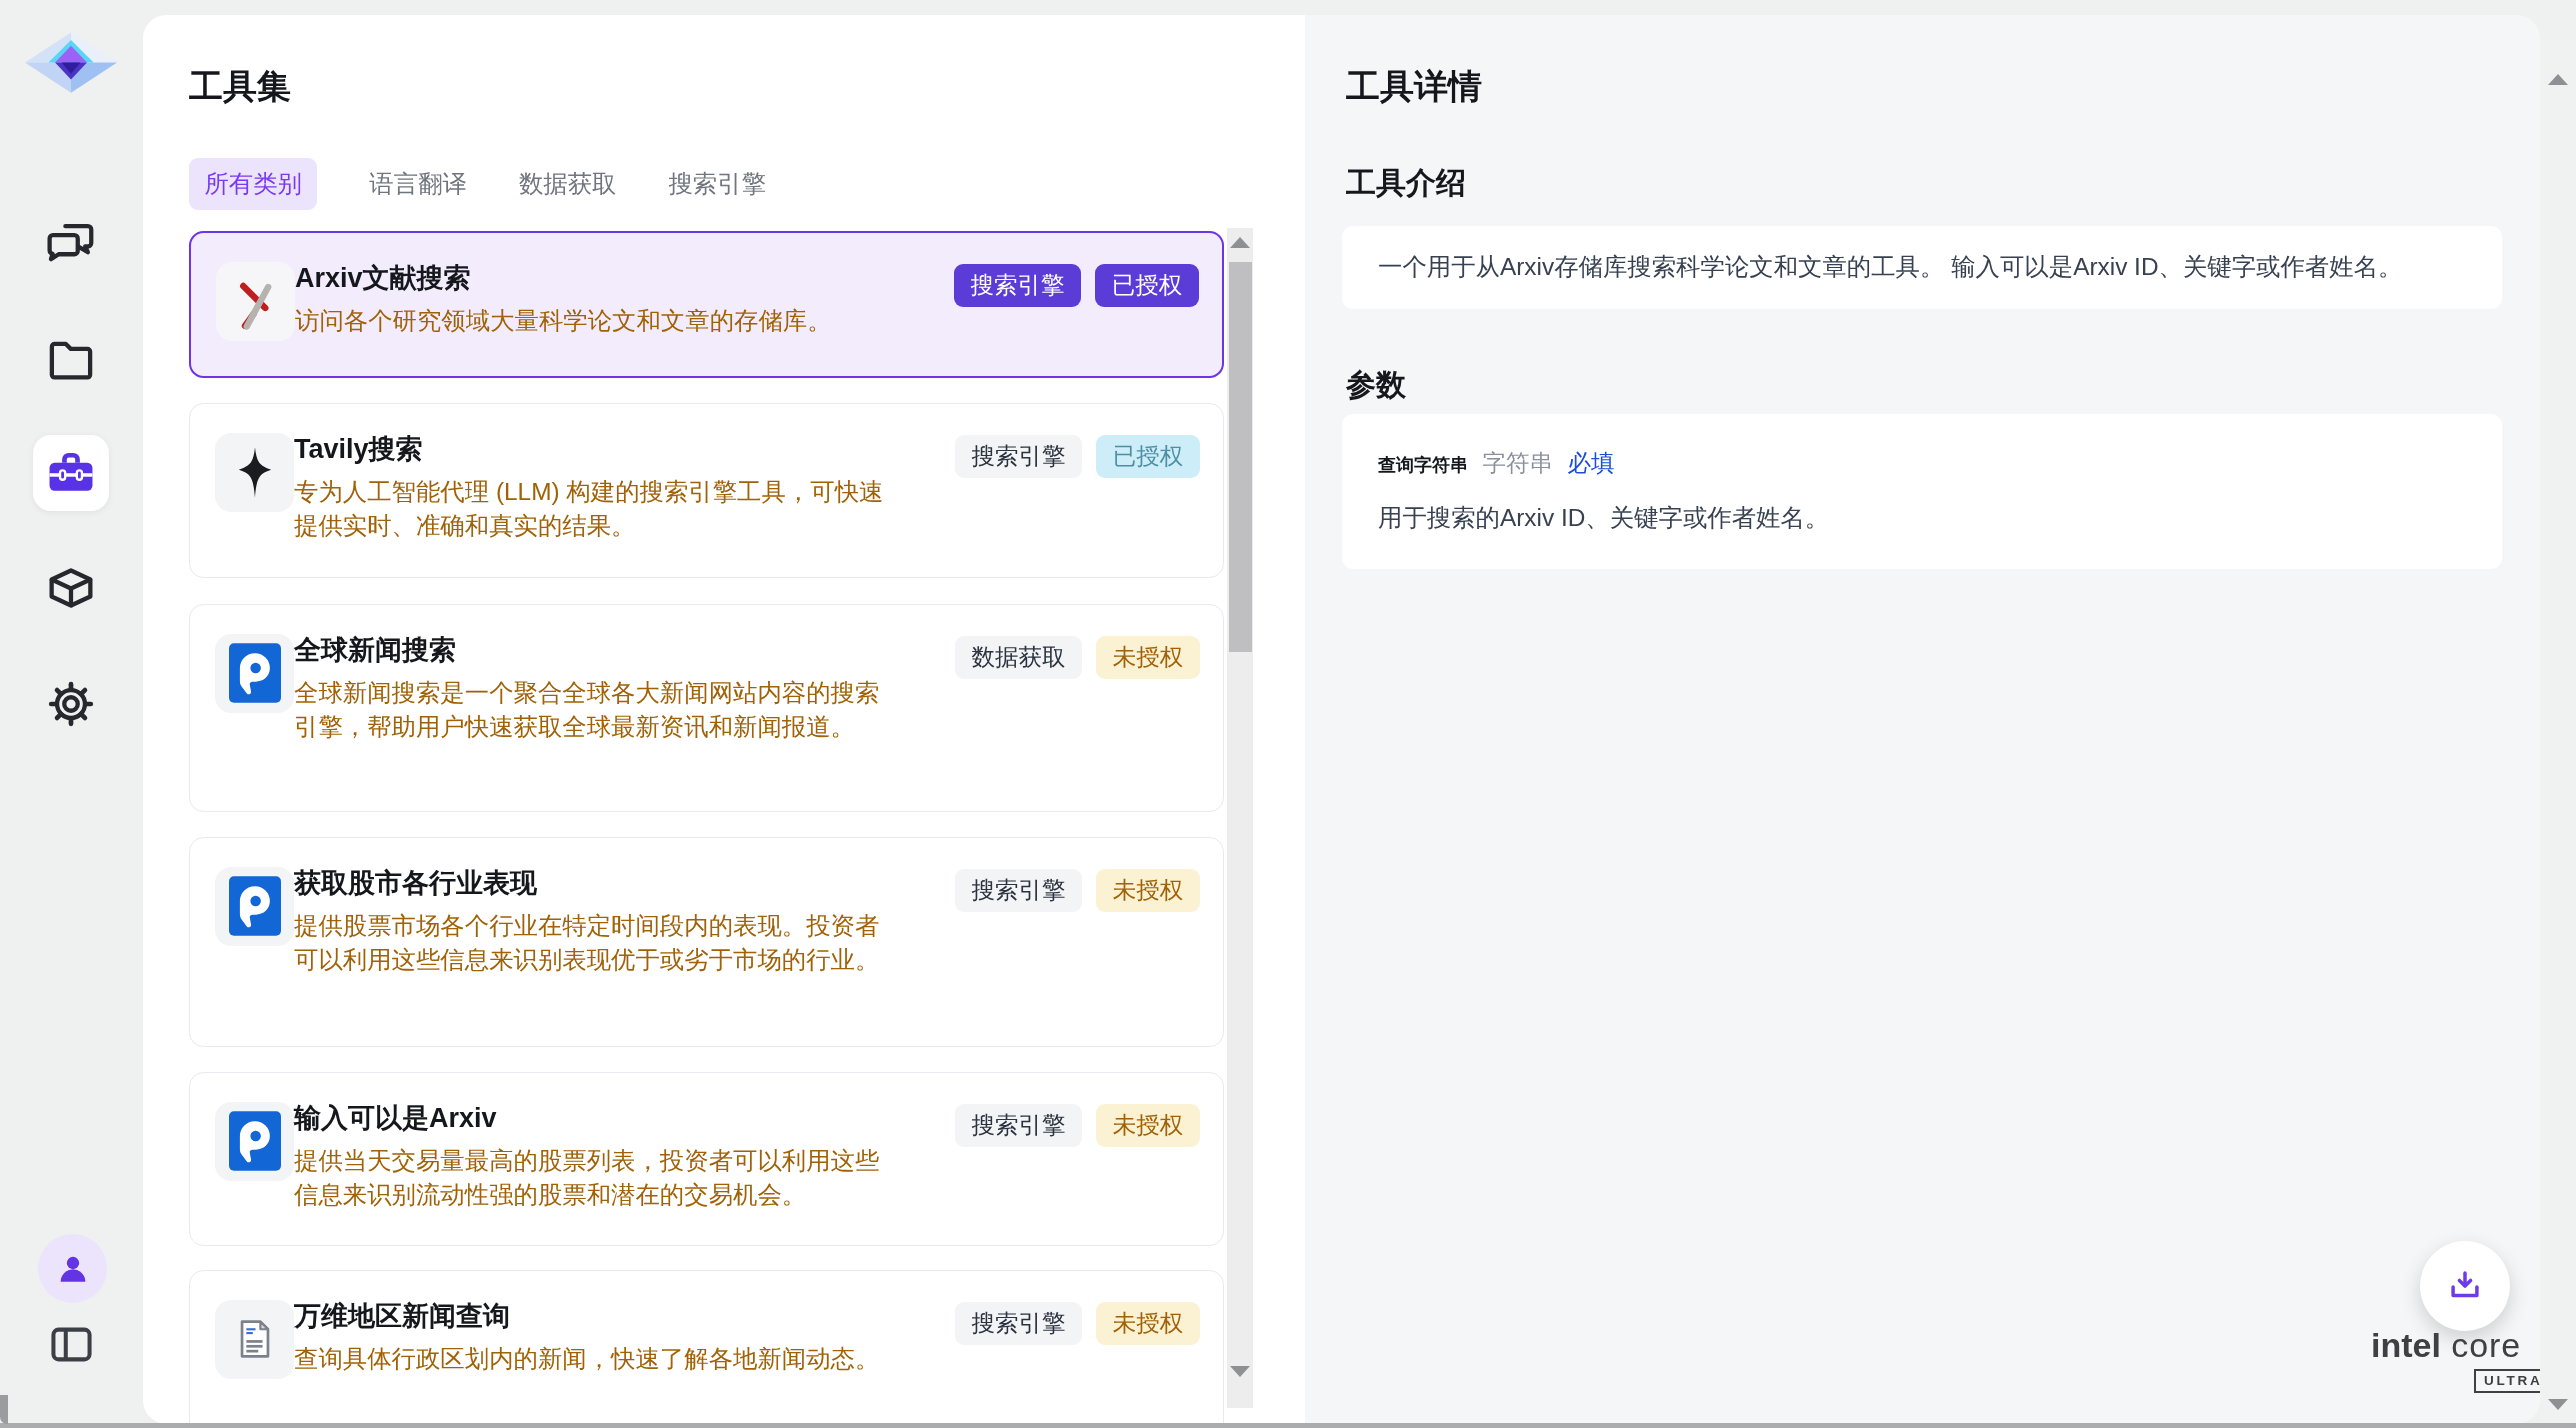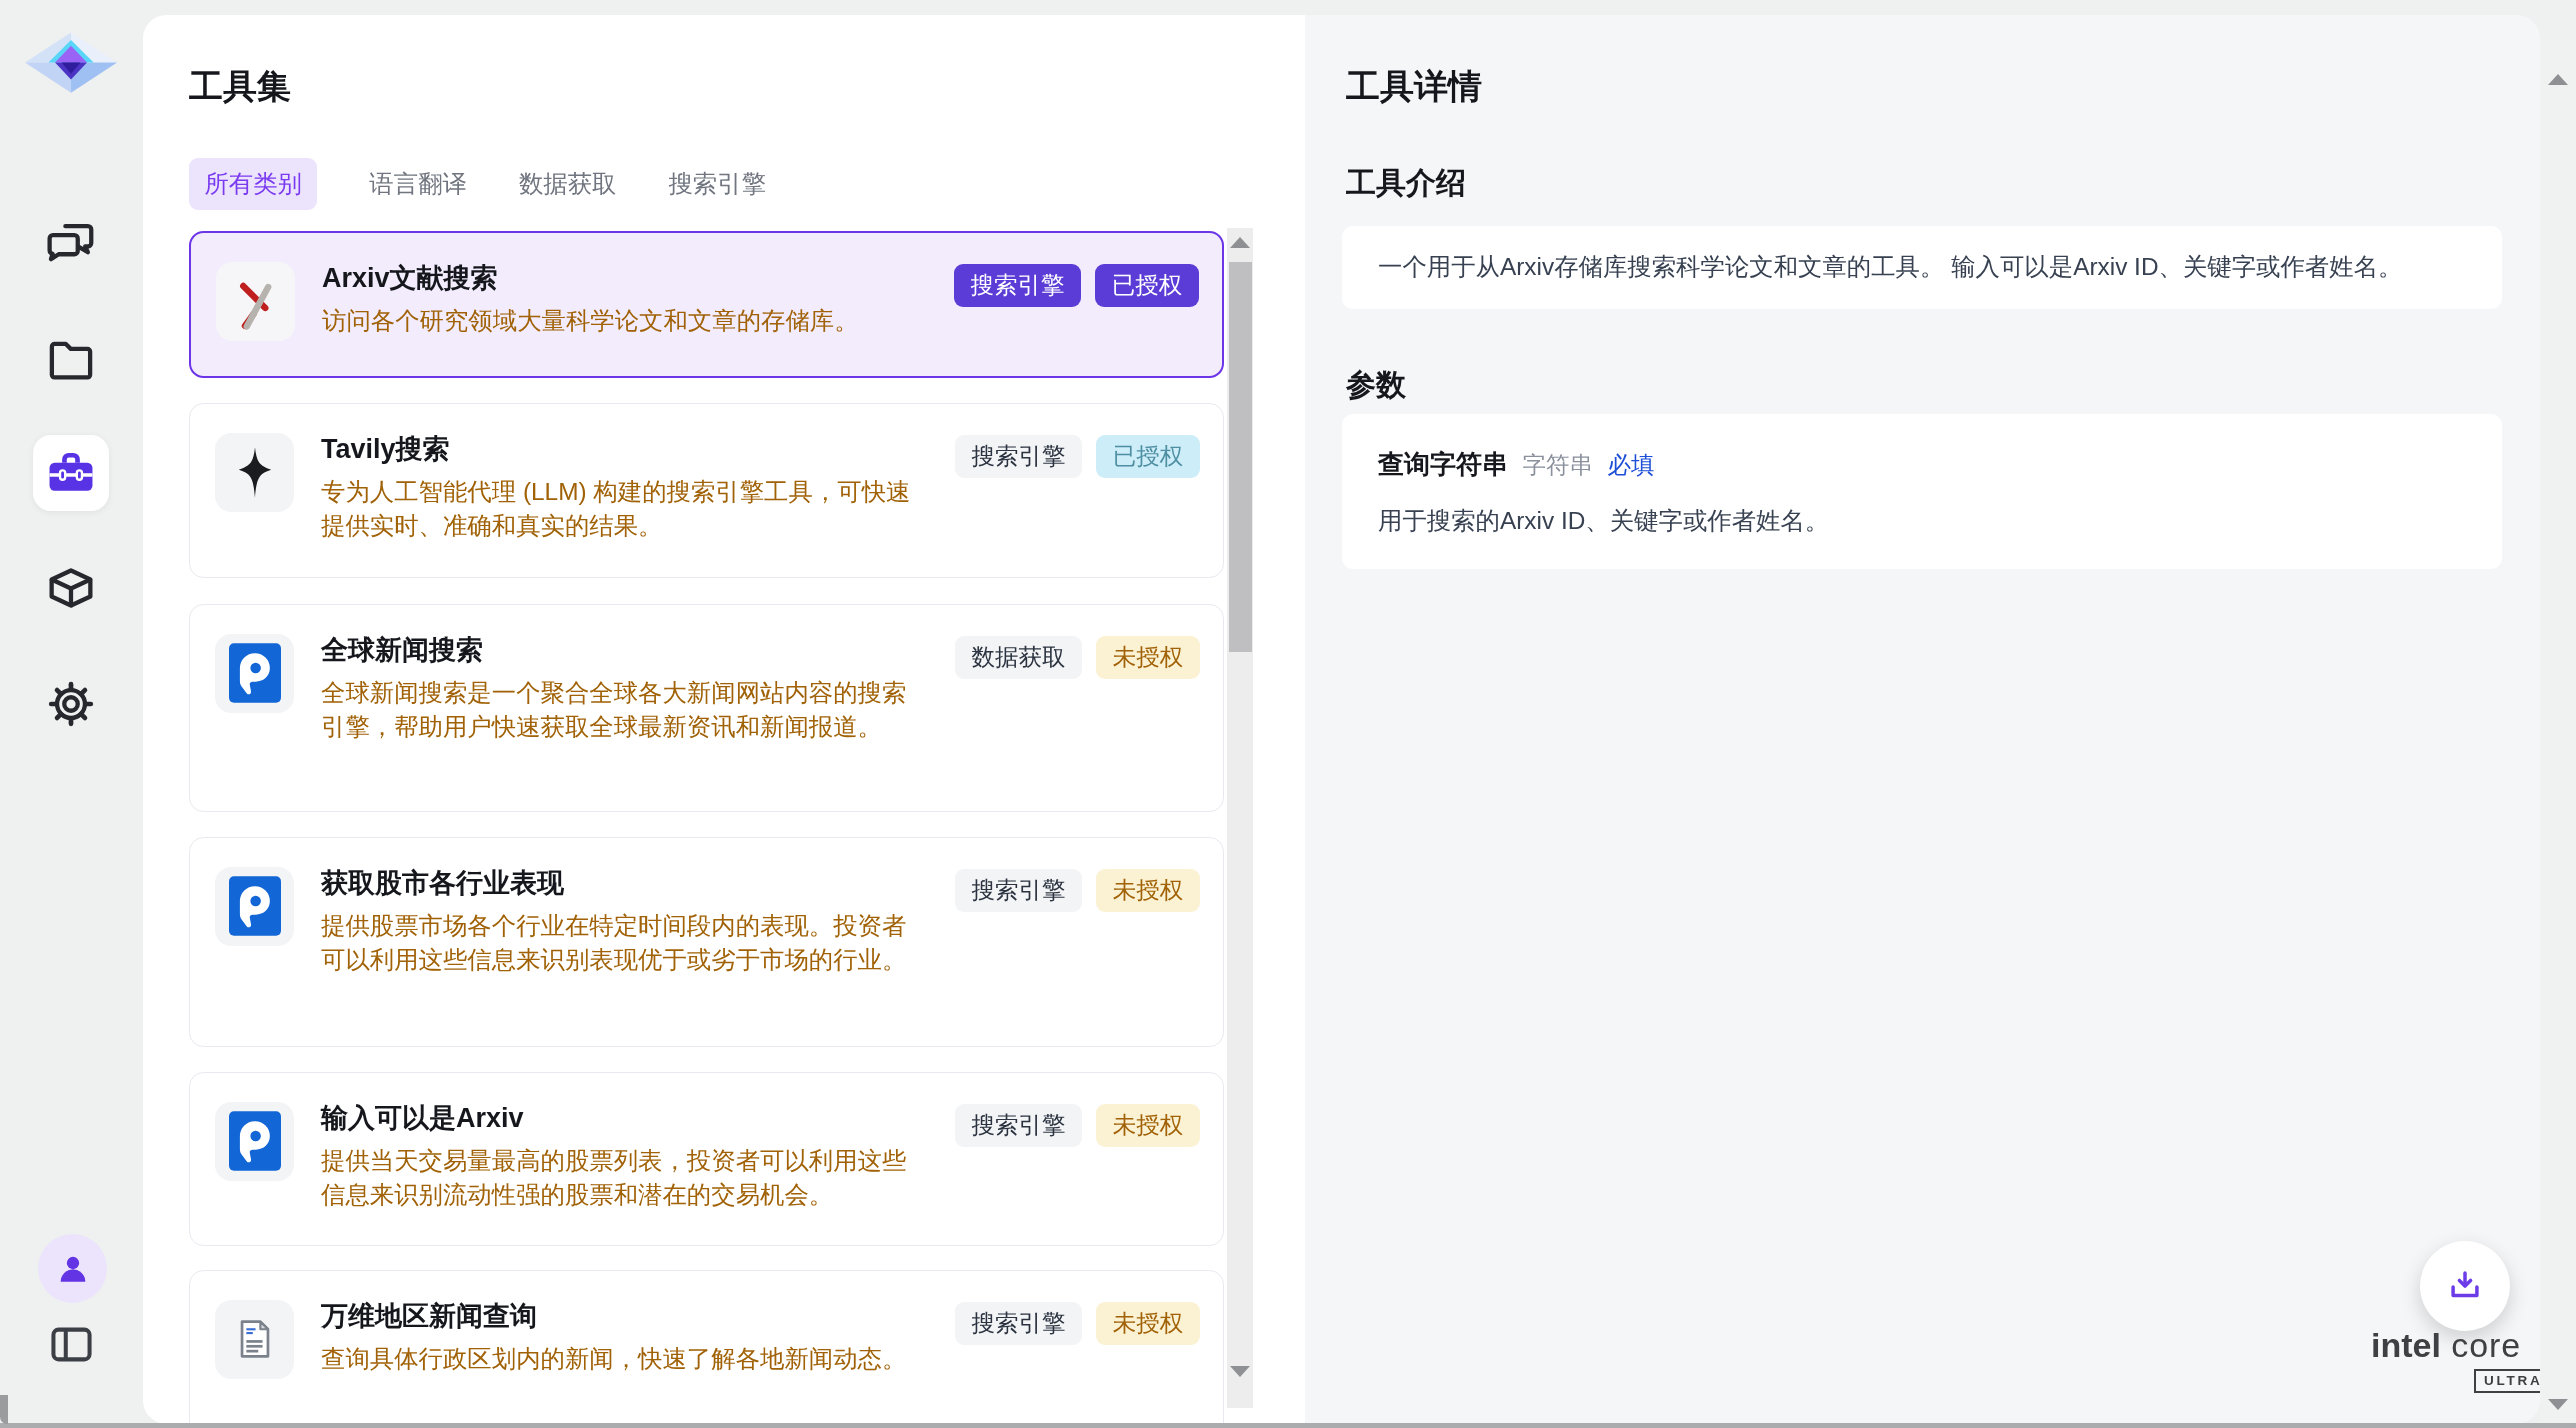--- a/index.html
+++ b/index.html
@@ -20,21 +20,21 @@
   .h1{font-size:34px;font-weight:bold;color:#15171c;}
   .h2{font-size:30px;font-weight:bold;color:#15171c;}
 
   
   .tabs{left:46px;top:143px;display:flex;align-items:center;gap:52px;}
   .tab{font-size:24.4px;color:#70757f;cursor:pointer;padding:10px 0;}
   .tab.active{background:#ece3fc;color:#7a3bf0;border-radius:9px;padding:10px 15.4px;}
 
   
   .card{position:absolute;left:46px;width:1035px;box-sizing:border-box;background:#ffffff;
-        border:1.8px solid #e7e9ee;border-radius:14.5px;display:flex;gap:27px;padding:29px 25px;cursor:pointer;}
+        border:1.8px solid #e7e9ee;border-radius:14.5px;display:flex;padding:29px 25px;cursor:pointer;}
   .card.selected{background:#f2ecfd;border:2.3px solid #6d35e8;}
   .c0{top:216px;height:147px;}
   .c1{top:388px;height:175px;}
   .c2{top:589px;height:208px;}
   .c3{top:822px;height:210px;}
   .c4{top:1057px;height:174px;}
   .c5{top:1255px;height:181px;}
   .tool-icon{flex:0 0 79px;width:79px;height:79px;border-radius:16.3px;background:#f3f4f6;
              display:flex;align-items:center;justify-content:center;}
   .tool-text{max-width:601px;}
@@ -52,21 +52,21 @@
   .list-thumb{left:1086px;top:247px;width:22.6px;height:390px;background:#bfbfc1;}
   .tri-up{width:0;height:0;border-left:10px solid transparent;border-right:10px solid transparent;border-bottom:11.7px solid #8f9094;}
   .tri-down{width:0;height:0;border-left:10px solid transparent;border-right:10px solid transparent;border-top:11.7px solid #8f9094;}
 
   
   .white-card{background:#ffffff;border-radius:11px;box-sizing:border-box;}
   .intro-card{left:37px;top:211px;width:1160px;height:83px;display:flex;align-items:center;padding:0 36px;}
   .intro-text{font-size:24.4px;color:#374151;}
   .param-card{left:37px;top:399px;width:1160px;height:155px;padding:33px 36px;}
   .param-row{display:flex;align-items:baseline;gap:14.5px;}
-  .param-name{font-size:26px;font-weight:bold;color:#15171c;}
+  .param-name{font-size:18px;font-weight:bold;color:#15171c;}
   .param-type{font-size:23.5px;color:#8a919d;}
   .param-required{font-size:23.5px;color:#1d4ed8;}
   .param-desc{margin-top:23.5px;font-size:24.4px;color:#374151;}
 
   
   .fab{left:1115px;top:1226px;width:90px;height:90px;border-radius:50%;background:#ffffff;
        box-shadow:0 7.2px 20px rgba(0,0,0,.16);display:flex;align-items:center;justify-content:center;cursor:pointer;}
   .intel{left:1066px;top:1311px;width:145px;color:#3e4043;white-space:nowrap;}
   .intel .word{font-size:34px;letter-spacing:0.9px;}
   .intel .word b{font-weight:bold;letter-spacing:0;}

